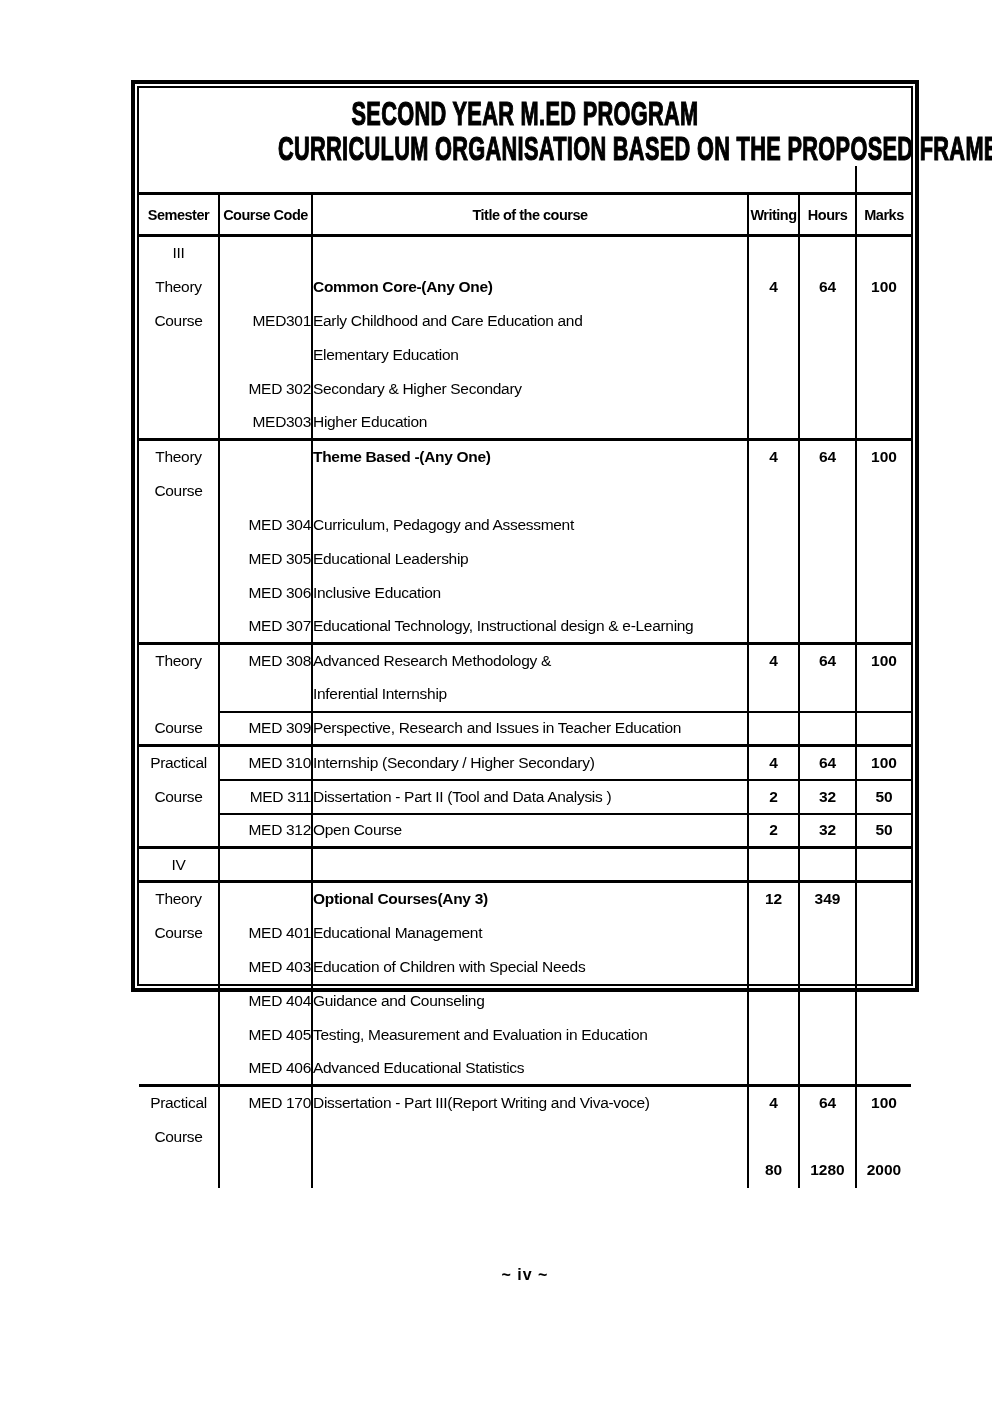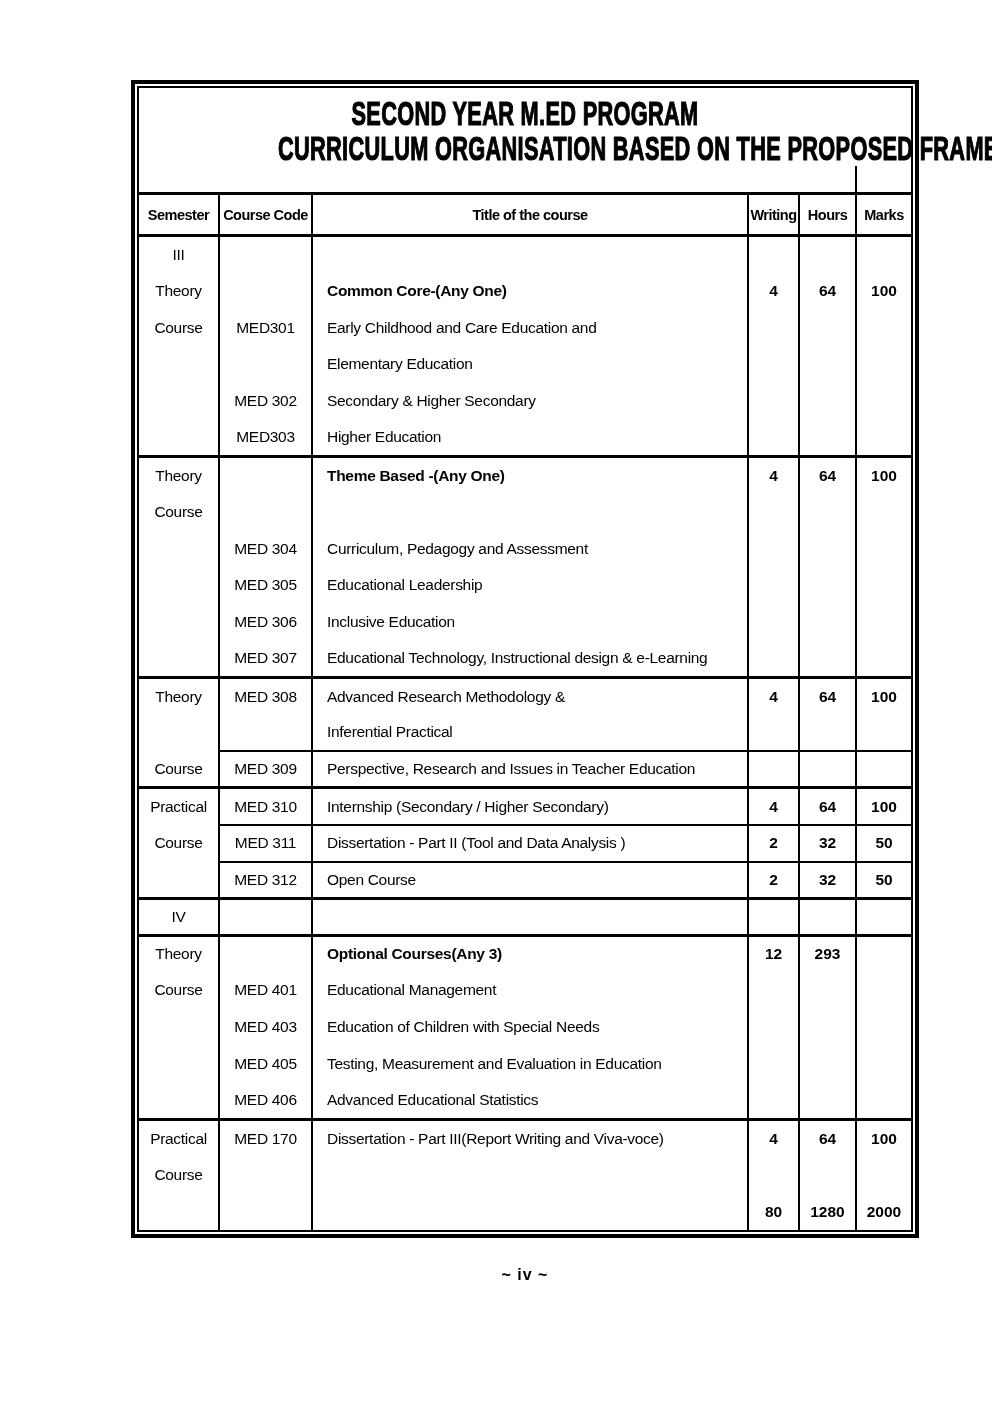--- a/index.html
+++ b/index.html
@@ -2,21 +2,21 @@
 <html><head>
 <meta charset="utf-8">
 <style>
   html, body { margin:0; padding:0; background:#ffffff; }
   .sheet {
     position:relative; width:992px; height:1403px; background:#ffffff;
     font-family:"Liberation Sans", sans-serif; color:#000;
     overflow:hidden;
   }
   .outer-box {
-    position:absolute; left:131px; top:80px; width:788px; height:1158px;
+    position:absolute; left:131px; top:80px; width:788px; height:912px;
     border:4px solid #000; box-sizing:border-box;
   }
   .inner-box {
     position:absolute; left:2px; top:2px; right:2px; bottom:2px;
     border:2px solid #000;
   }
   .title-block { position:absolute; left:0; right:0; top:8px; text-align:center; }
   .doc-title-line {
     font-size:34px; font-weight:bold; line-height:35px; white-space:nowrap;
     transform:scaleX(0.64); transform-origin:50% 50%;
@@ -32,22 +32,22 @@
   }
   .curriculum th { 
     border-top:3px solid #000; border-bottom:3px solid #000;
     font-size:14.5px; font-weight:bold; letter-spacing:-0.5px; height:39px; text-align:center;
   }
   .curriculum th + th, .curriculum td + td { border-left:2px solid #000; }
   .curriculum tbody tr { height:34px; }
   .curriculum tr.bs td { border-top:3px solid #000; }
   .curriculum tr.ps td + td { border-top:2px solid #000; }
   td.sem  { text-align:center; font-size:15.5px; letter-spacing:-0.3px;margin-left:41px; }
-  td.code { text-align:center; font-size:15.5px; letter-spacing:-0.3px; }
-  td.title { text-align:left; padding-left:14px; font-size:15.5px; letter-spacing:-0.3px; }
+  td.code { text-align:right; font-size:15.5px; letter-spacing:-0.3px; }
+  td.title { text-align:left; font-size:15.5px; letter-spacing:-0.3px; }
   td.num  { text-align:center; font-size:15.5px; font-weight:bold; }
   tr.bt td.title { font-weight:bold; }
   tr.tall { height:42px; }
   tr.tall td { vertical-align:bottom; padding-bottom:9px; }
   .footer {
     position:absolute; left:131px; top:1250px; width:788px; text-align:center;
     font-size:16px; font-weight:bold; letter-spacing:1px;margin-top:16px;
   }
 </style>
 </head>
@@ -188,21 +188,21 @@
               <td class="sem">Theory</td>
               <td class="code">MED 308</td>
               <td class="title">Advanced Research Methodology &amp;</td>
               <td class="num">4</td>
               <td class="num">64</td>
               <td class="num">100</td>
             </tr>
             <tr>
               <td class="sem"></td>
               <td class="code"></td>
-              <td class="title">Inferential Practical</td>
+              <td class="title">Inferential Internship</td>
               <td class="num"></td>
               <td class="num"></td>
               <td class="num"></td>
             </tr>
             <tr class="ps">
               <td class="sem">Course</td>
               <td class="code">MED 309</td>
               <td class="title">Perspective, Research and Issues in Teacher Education</td>
               <td class="num"></td>
               <td class="num"></td>
@@ -241,35 +241,43 @@
               <td class="num"></td>
               <td class="num"></td>
               <td class="num"></td>
             </tr>
 
             <tr class="bs bt">
               <td class="sem">Theory</td>
               <td class="code"></td>
               <td class="title">Optional Courses(Any 3)</td>
               <td class="num">12</td>
-              <td class="num">293</td>
+              <td class="num">349</td>
               <td class="num"></td>
             </tr>
             <tr>
               <td class="sem">Course</td>
               <td class="code">MED 401</td>
               <td class="title">Educational Management</td>
               <td class="num"></td>
               <td class="num"></td>
               <td class="num"></td>
             </tr>
             <tr>
               <td class="sem"></td>
               <td class="code">MED 403</td>
               <td class="title">Education of Children with Special Needs</td>
+              <td class="num"></td>
+              <td class="num"></td>
+              <td class="num"></td>
+            </tr>
+            <tr>
+              <td class="sem"></td>
+              <td class="code">MED 404</td>
+              <td class="title">Guidance and Counseling</td>
               <td class="num"></td>
               <td class="num"></td>
               <td class="num"></td>
             </tr>
             <tr>
               <td class="sem"></td>
               <td class="code">MED 405</td>
               <td class="title">Testing, Measurement and Evaluation in Education</td>
               <td class="num"></td>
               <td class="num"></td>

